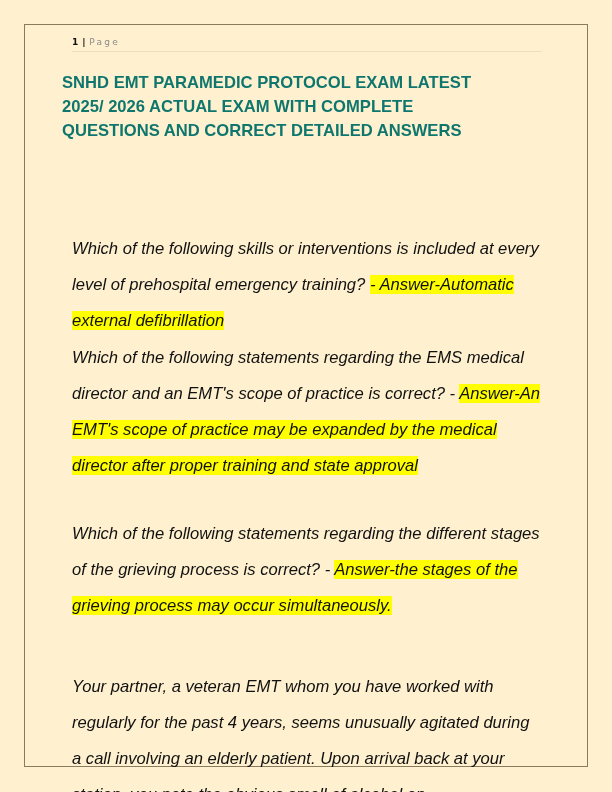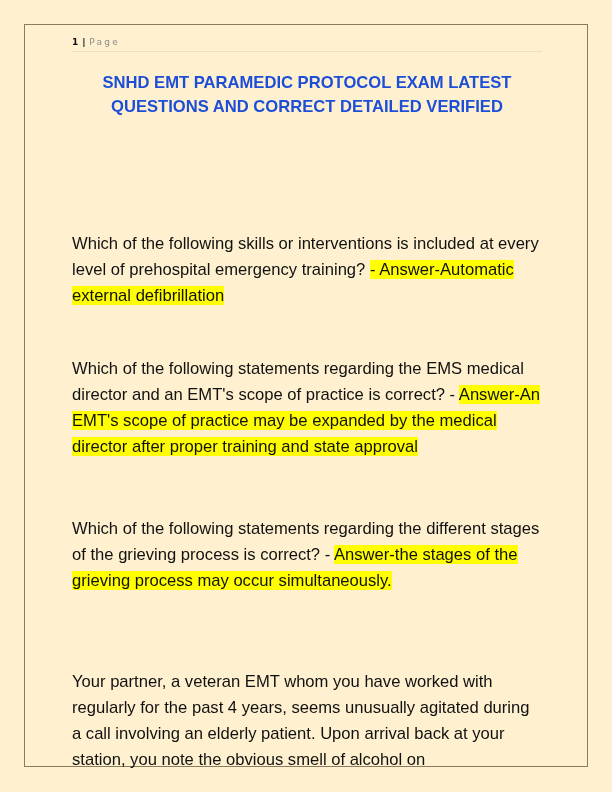--- a/index.html
+++ b/index.html
@@ -46,56 +46,58 @@
     }
     .page-header .word {
       color: #8c8c8c;
       letter-spacing: 2.2px;
     }
     .title {
       position: absolute;
       left: 62px;
       top: 71px;
       width: 490px;
-      text-align: center;
-      color: #1d4ed8;
+      text-align: left;
+      color: #0f766e;
       font-weight: bold;
       font-size: 16.6px;
       line-height: 24px;
     }
     .qa {
       position: absolute;
       left: 72px;
       width: 470px;
       font-size: 16.6px;
-      line-height: 26px;
+      line-height: 36px;
       color: #111;
+      font-style: italic;
     }
     .hl {
       background: #ffff00;
     }
     #qa1 { top: 231px; }
-    #qa2 { top: 356px; }
+    #qa2 { top: 340px; }
     #qa3 { top: 516px; }
     #qa4 { top: 629px; margin-top: 40px; }
   </style>
 </head>
 <body>
 
 <div class="page-border"></div>
 
 <div class="page-header">
   <span class="num">1</span>
   <span class="sep">|</span>
   <span class="word">Page</span>
 </div>
 
 <div class="title">
   <div>SNHD EMT PARAMEDIC PROTOCOL EXAM LATEST</div>
-  <div>QUESTIONS AND CORRECT DETAILED VERIFIED</div>
+  <div>2025/ 2026 ACTUAL EXAM WITH COMPLETE</div>
+  <div>QUESTIONS AND CORRECT DETAILED ANSWERS</div>
 </div>
 
 <div class="qa" id="qa1"><span>Which of the following skills or interventions is included at every level of prehospital emergency training? </span><span class="hl">- Answer-Automatic external defibrillation</span></div>
 
 <div class="qa" id="qa2"><span>Which of the following statements regarding the EMS medical director and an EMT's scope of practice is correct? - </span><span class="hl">Answer-An EMT's scope of practice may be expanded by the medical director after proper training and state approval</span></div>
 
 <div class="qa" id="qa3"><span>Which of the following statements regarding the different stages of the grieving process is correct? - </span><span class="hl">Answer-the stages of the grieving process may occur simultaneously.</span></div>
 
 <div class="qa" id="qa4"><span>Your partner, a veteran EMT whom you have worked with regularly for the past 4 years, seems unusually agitated during a call involving an elderly patient. Upon arrival back at your station, you note the obvious smell of alcohol on</span></div>
 

